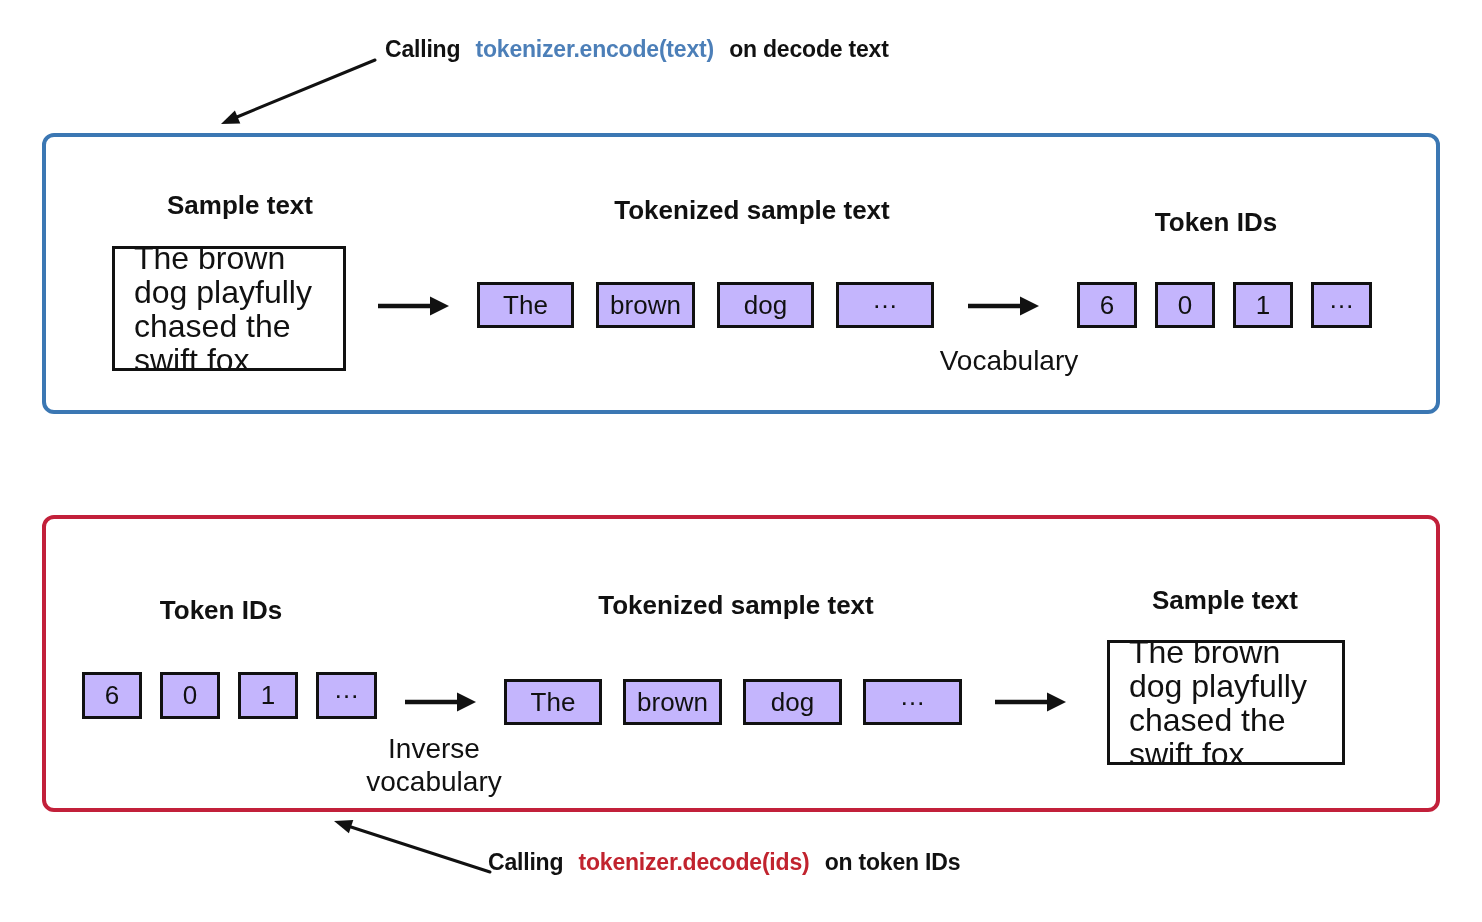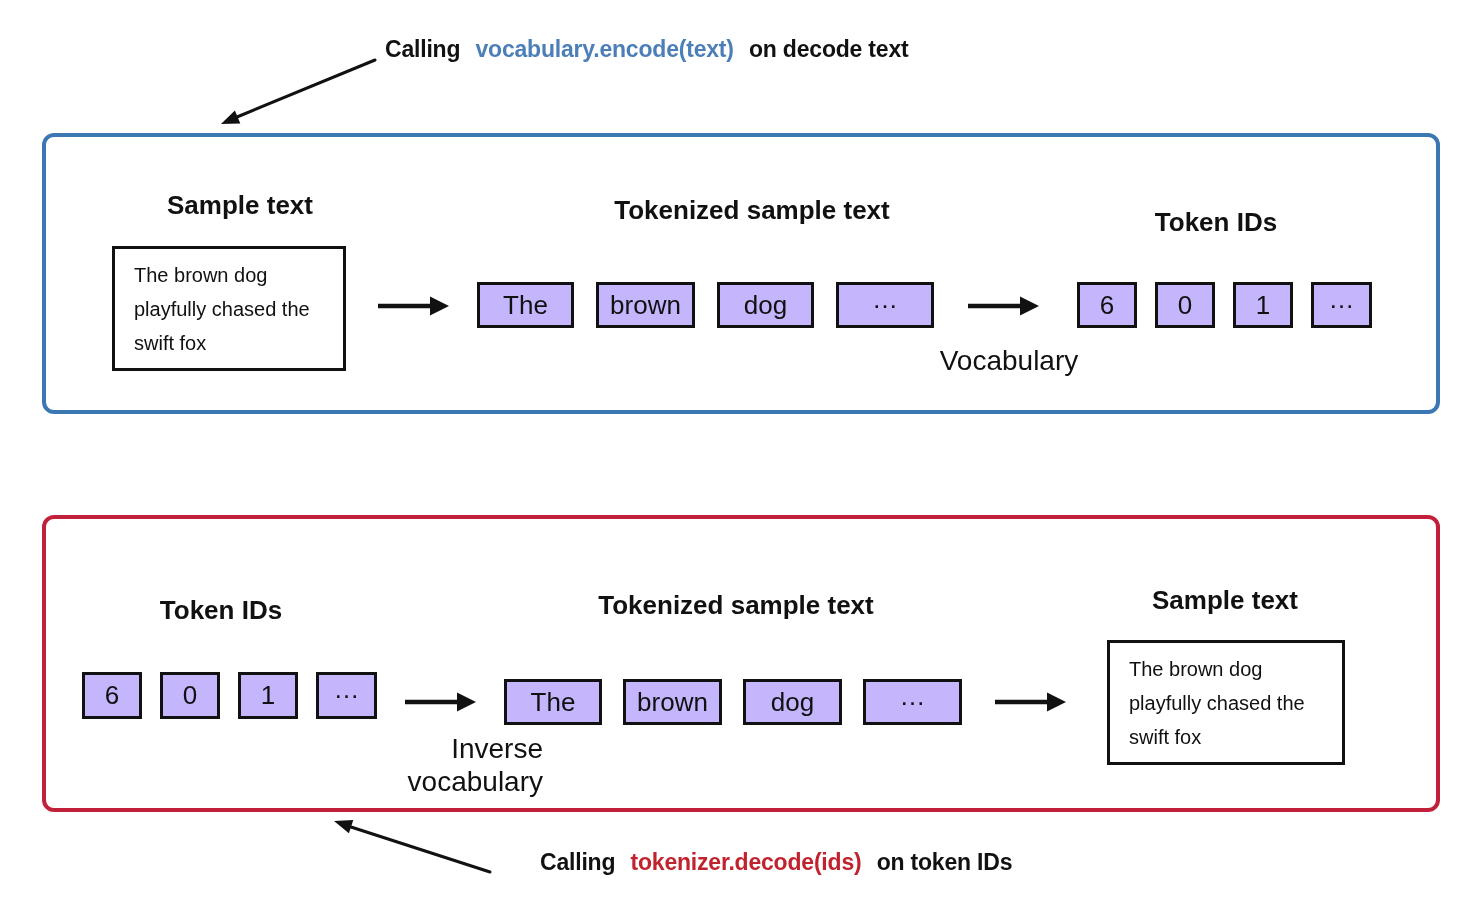--- a/index.html
+++ b/index.html
@@ -40,21 +40,21 @@
     position:absolute;
     font-size:26px;font-weight:bold;
     text-align:center;white-space:nowrap;
   }
   .samplebox{
     position:absolute;
     border:3px solid var(--ink);
     box-sizing:border-box;
     display:flex;align-items:center;
     padding-left:19px;padding-right:6px;
-    font-size:20px;line-height:34px;
+    font-size:32px;line-height:34px;
   }
   .row{position:absolute;display:flex;}
   .tokbox{
     border:3px solid var(--ink);
     box-sizing:border-box;
     display:flex;align-items:center;justify-content:center;
     font-size:26px;
     background:#c4b5fd;
   }
   .tokbox.dots{padding-bottom:12px;}
@@ -69,21 +69,21 @@
   svg.cap-arrow line{stroke:var(--ink);stroke-width:3;stroke-linecap:round;}
   svg.cap-arrow polygon{fill:var(--ink);}
 </style>
 </head>
 <body>
 
 <div class="canvas">
 
   <div class="caption" style="left:385px;top:36px;">
     <span>Calling</span>
-    <span class="code blue">vocabulary.encode(text)</span>
+    <span class="code blue">tokenizer.encode(text)</span>
     <span>on decode text</span>
   </div>
   <svg class="cap-arrow" style="left:210px;top:48px;" width="175" height="90">
     <line x1="165" y1="12" x2="27" y2="69"></line>
     <polygon points="11,76 24.9,62.6 30.3,75.6"></polygon>
   </svg>
 
   <div class="panel blue">
     <div class="h" style="left:94px;top:53px;width:200px;">Sample text</div>
     <div class="samplebox" style="left:66px;top:109px;width:234px;height:125px;">The brown dog playfully chased the swift fox</div>
@@ -122,21 +122,21 @@
       <div class="tokbox" style="width:60px;height:47px;">6</div>
       <div class="tokbox" style="width:60px;height:47px;">0</div>
       <div class="tokbox" style="width:60px;height:47px;">1</div>
       <div class="tokbox dots" style="width:61px;height:47px;">…</div>
     </div>
 
     <svg class="arrow" style="left:358px;top:169px;" width="74" height="28">
       <line x1="1" y1="14" x2="53" y2="14"></line>
       <polygon points="53,4.5 72,14 53,23.5"></polygon>
     </svg>
-    <div class="lbl" style="left:297px;top:213px;width:200px;text-align:right;">
+    <div class="lbl" style="left:288px;top:213px;width:200px;">
       <div>Inverse</div>
       <div>vocabulary</div>
     </div>
 
     <div class="h" style="left:450px;top:71px;width:480px;">Tokenized sample text</div>
     <div class="row" style="left:458px;top:160px;gap:21px;">
       <div class="tokbox" style="width:98px;height:46px;">The</div>
       <div class="tokbox" style="width:99px;height:46px;">brown</div>
       <div class="tokbox" style="width:99px;height:46px;">dog</div>
       <div class="tokbox dots" style="width:99px;height:46px;">…</div>
@@ -148,19 +148,19 @@
     </svg>
 
     <div class="h" style="left:1079px;top:66px;width:200px;">Sample text</div>
     <div class="samplebox" style="left:1061px;top:121px;width:238px;height:125px;">The brown dog playfully chased the swift fox</div>
   </div>
 
   <svg class="cap-arrow" style="left:325px;top:810px;" width="180" height="75">
     <line x1="165" y1="62" x2="26" y2="17"></line>
     <polygon points="9,11 28.3,9.9 23.9,23.3"></polygon>
   </svg>
-  <div class="caption" style="left:540px;top:849px;">
+  <div class="caption" style="left:488px;top:849px;">
     <span>Calling</span>
     <span class="code red">tokenizer.decode(ids)</span>
     <span>on token IDs</span>
   </div>
 
 </div>
 
 </body></html>

